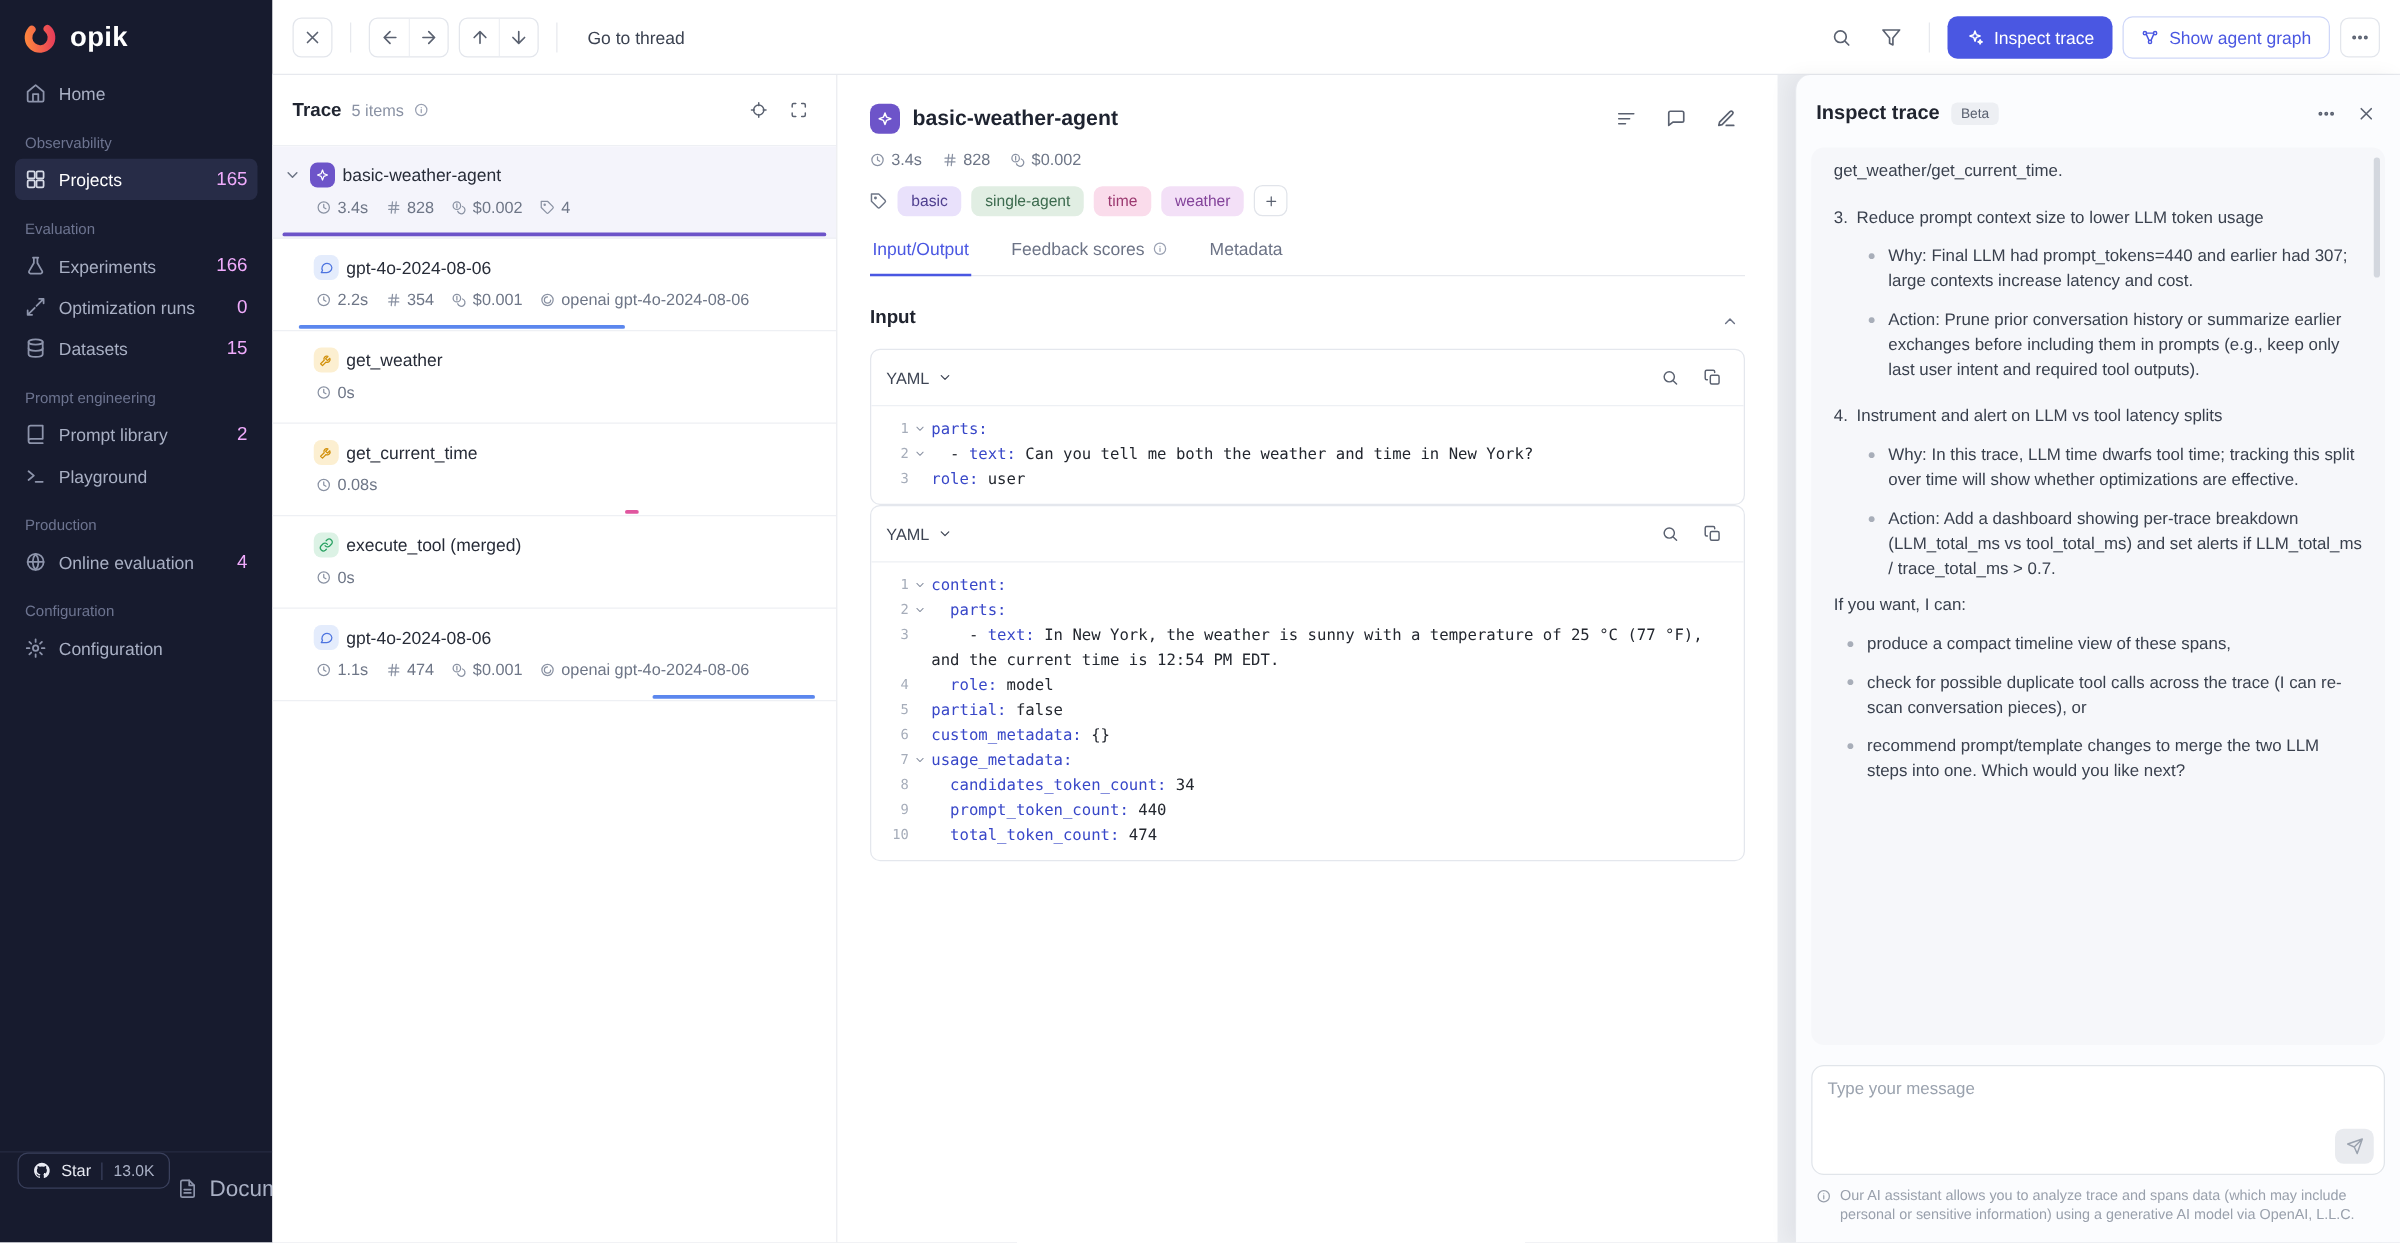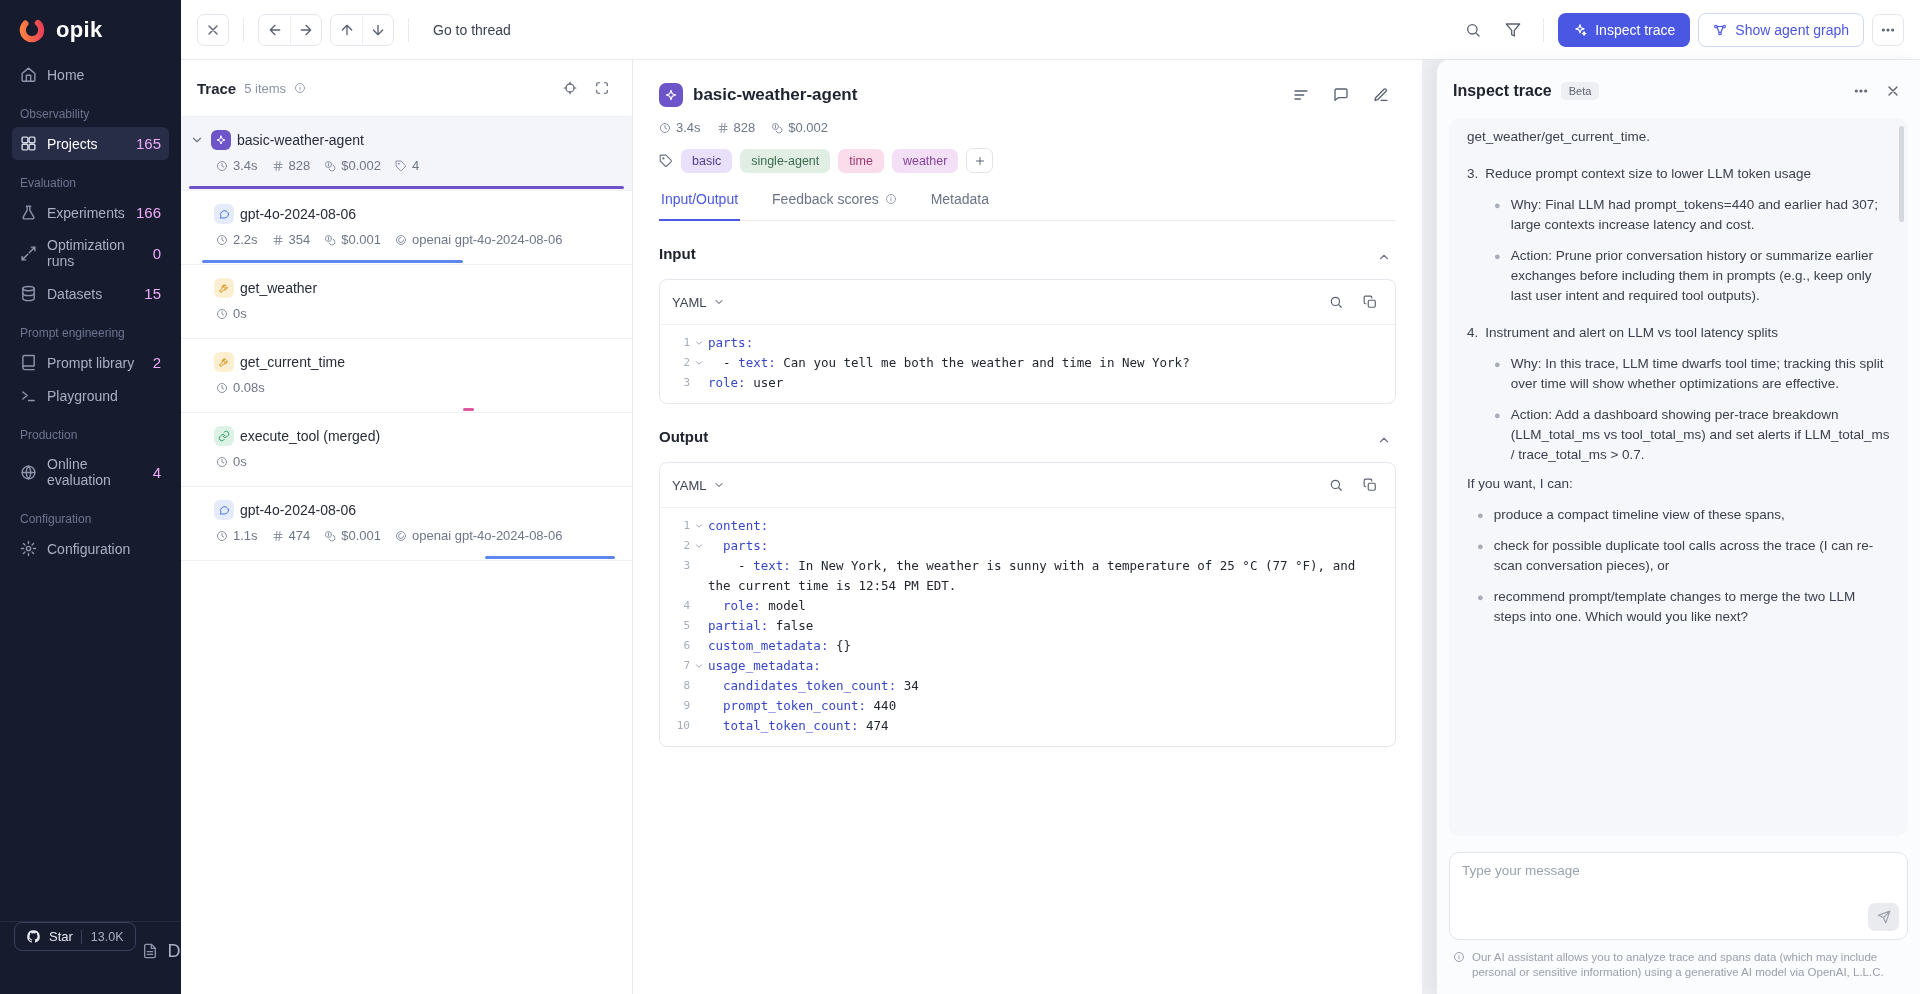--- a/index.html
+++ b/index.html
@@ -7,21 +7,21 @@
 body{font-family:"Liberation Sans",sans-serif;font-size:14px;color:#1f2430;background:#eceef2}
 button{font:inherit;background:none;border:none;cursor:pointer;color:inherit;text-align:left}
 svg.ic{width:16px;height:16px;flex:none}
 svg.ic.sm{width:12px;height:12px}
 svg.ic.xs{width:10px;height:10px}
 svg.ic.s14{width:14px;height:14px}
 svg.ic.info{color:#9aa1b2}
 .spacer{flex:1}
 .app{display:flex;width:100%;height:100%}
 
-.sidebar{width:181px;background:#171b2e;color:#a9b0c4;display:flex;flex-direction:column;flex:none}
+.sidebar{width:218px;background:#171b2e;color:#a9b0c4;display:flex;flex-direction:column;flex:none}
 .logo-row{display:flex;align-items:center;gap:10px;padding:16px 18px 12px}
 .logo-text{font-size:22px;font-weight:700;color:#fff;letter-spacing:.3px}
 .side-nav{flex:1;padding:2px 12px;overflow:hidden}
 .nav-item{display:flex;align-items:center;gap:10px;padding:8px;border-radius:6px;font-size:14px;color:#a9b0c4}
 .nav-item .ic{color:#8d94ab;width:17px;height:17px}
 .nav-count{margin-left:auto;font-size:15px;color:#f0abfc}
 .nav-item.active{background:#272c47;color:#fff}
 .nav-item.active .ic{color:#d6dae6}
 .sec-label{font-size:12px;color:#6d7490;padding:16px 8px 6px}
 .side-footer{padding:0 14px 14px;border-top:1px solid #262b41;display:flex;gap:2px}
@@ -681,28 +681,20 @@
                   </div>
                   <div class="cl">
                     <span class="cl-num">3</span>
                     <span class="cl-fold"></span>
                     <span class="cl-code"><span class="tk-k">role:</span><span class="tk-p"> user</span></span>
                   </div>
                 </div>
               </div>
             </div>
           <div id="ioOutput">
-              <div class="io-head">
-                <span class="io-title">Output</span>
-                <button class="io-collapse">
-                  <svg class="ic s14" viewBox="0 0 24 24" fill="none" stroke="currentColor" stroke-width="2" stroke-linecap="round" stroke-linejoin="round">
-                    <path d="M6 15l6-6 6 6"></path>
-                  </svg>
-                </button>
-              </div>
               <div class="code-card">
                 <div class="code-head">
                   <button class="fmt-select">
                     <span>YAML</span>
                     <svg class="ic sm" viewBox="0 0 24 24" fill="none" stroke="currentColor" stroke-width="2" stroke-linecap="round" stroke-linejoin="round">
                       <path d="M6 9l6 6 6-6"></path>
                     </svg>
                   </button>
                   <span class="code-actions">
                     <button class="icon-mini">

